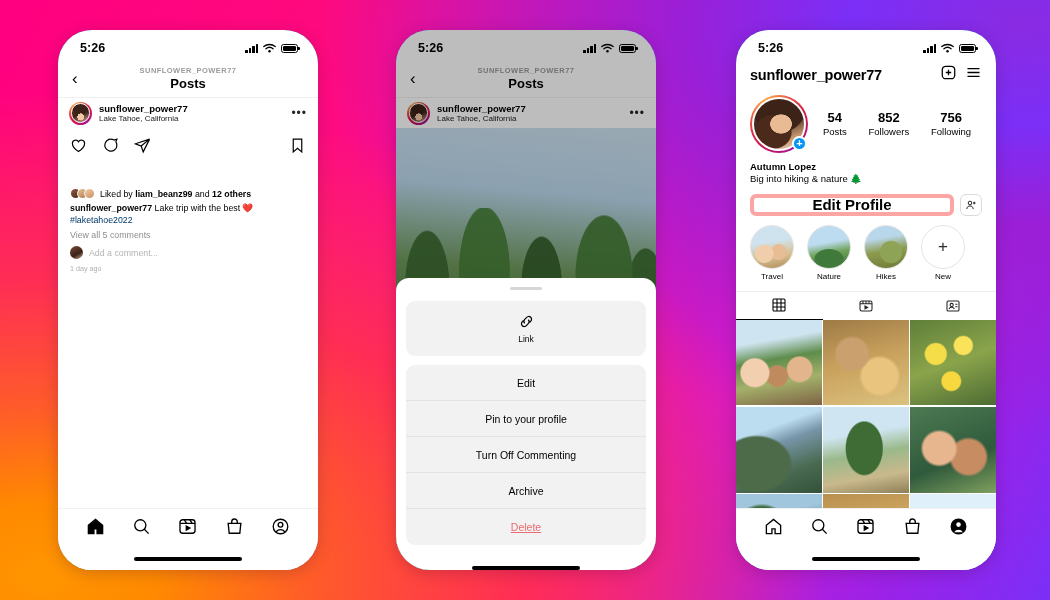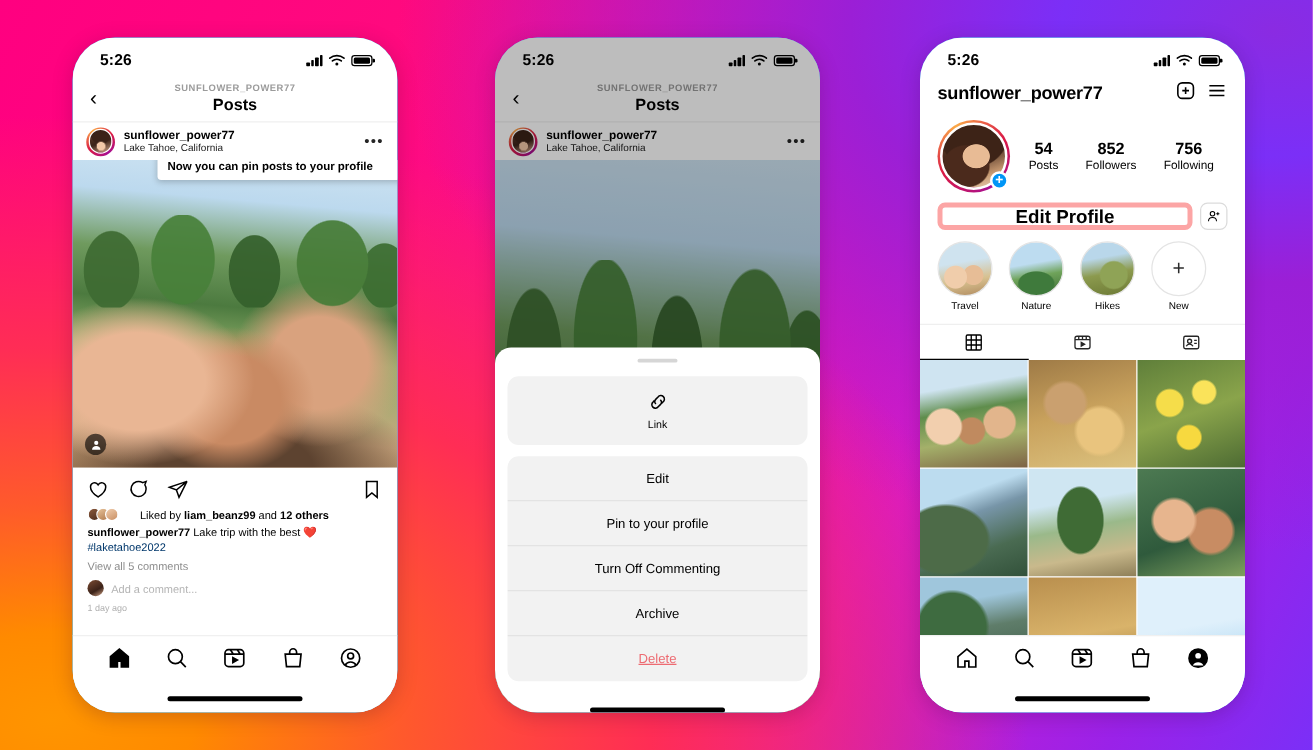--- a/index.html
+++ b/index.html
@@ -126,21 +126,21 @@
     padding:6px 8px; border-radius:3px;
     box-shadow:0 1px 5px rgba(0,0,0,.22);
     white-space:nowrap; z-index:6;
   }
 
   
   .action-row{ display:flex; align-items:center; gap:15px; padding:9px 12px 5px; }
   .action-row svg{ width:17px;height:17px;stroke:#000;fill:none;stroke-width:1.7; }
   .action-row .save{ margin-left:auto; }
 
-  .likes-row{ display:flex; align-items:center; gap:17px; padding:1px 12px 0; }
+  .likes-row{ display:flex; align-items:center; gap:5px; padding:1px 12px 0;margin-top:28px; }
   .face-stack{ display:flex; }
   .face-stack span{
     width:11px;height:11px;border-radius:50%;border:1.2px solid #fff;margin-left:-4px;display:block;
   }
   .face-stack span:first-child{ margin-left:0; }
   .f1{background:linear-gradient(150deg,#8d5b3d,#4a2b1c);}
   .f2{background:linear-gradient(150deg,#e8c39a,#b07a4e);}
   .f3{background:linear-gradient(150deg,#f0cdae,#c98f63);}
   .likes-text{ font-size:8.8px; color:#000; }
   .likes-text b{ font-weight:700; }
@@ -349,30 +349,20 @@
         <div class="avatar-ring">
             <div class="avatar-inner"></div>
           </div>
         <div class="author-meta">
           <div class="author-name">sunflower_power77</div>
           <div class="author-loc">Lake Tahoe, California</div>
         </div>
         <div class="dots">•••</div>
       </div>
 
-      <div class="post-photo">
-        <div class="trees"></div>
-        <div class="tooltip">Now you can pin posts to your profile</div>
-        <div class="tag-badge">
-          <svg viewBox="0 0 24 24">
-              <circle cx="12" cy="8" r="4"></circle>
-              <path d="M4 21c0-4.4 3.6-7 8-7s8 2.6 8 7z"></path>
-            </svg>
-        </div>
-      </div>
 
       <div class="action-row">
         <svg viewBox="0 0 24 24">
             <path d="M12 20.6S3.4 15 3.4 9.2A4.6 4.6 0 0 1 12 6.8a4.6 4.6 0 0 1 8.6 2.4C20.6 15 12 20.6 12 20.6z"></path>
           </svg>
         <svg viewBox="0 0 24 24">
             <path d="M21 11.5a8.5 8.5 0 1 1-3.9-7.1L21 3l-1.4 3.9a8.4 8.4 0 0 1 1.4 4.6z"></path>
           </svg>
         <svg viewBox="0 0 24 24">
             <path d="M22 3 2 9.6l8.1 3.1L22 3zM22 3l-9 18-2.9-8.3L22 3z"></path>
@@ -567,20 +557,24 @@
             <b>852</b>
             <span>Followers</span>
           </div>
           <div class="stat">
             <b>756</b>
             <span>Following</span>
           </div>
         </div>
       </div>
 
+      <div class="bio">
+        <span class="name">Autumn Lopez</span>
+        <span class="desc">Big into hiking &amp; nature 🌲</span>
+      </div>
 
       <div class="profile-actions">
         <div class="edit-profile-btn">Edit Profile</div>
         <div class="add-person-btn">
           <svg viewBox="0 0 24 24">
               <circle cx="10" cy="8" r="3.6"></circle>
               <path d="M3.6 20c0-3.6 2.9-6 6.4-6s6.4 2.4 6.4 6"></path>
               <path d="M18.5 5.5v5M16 8h5"></path>
             </svg>
         </div>

